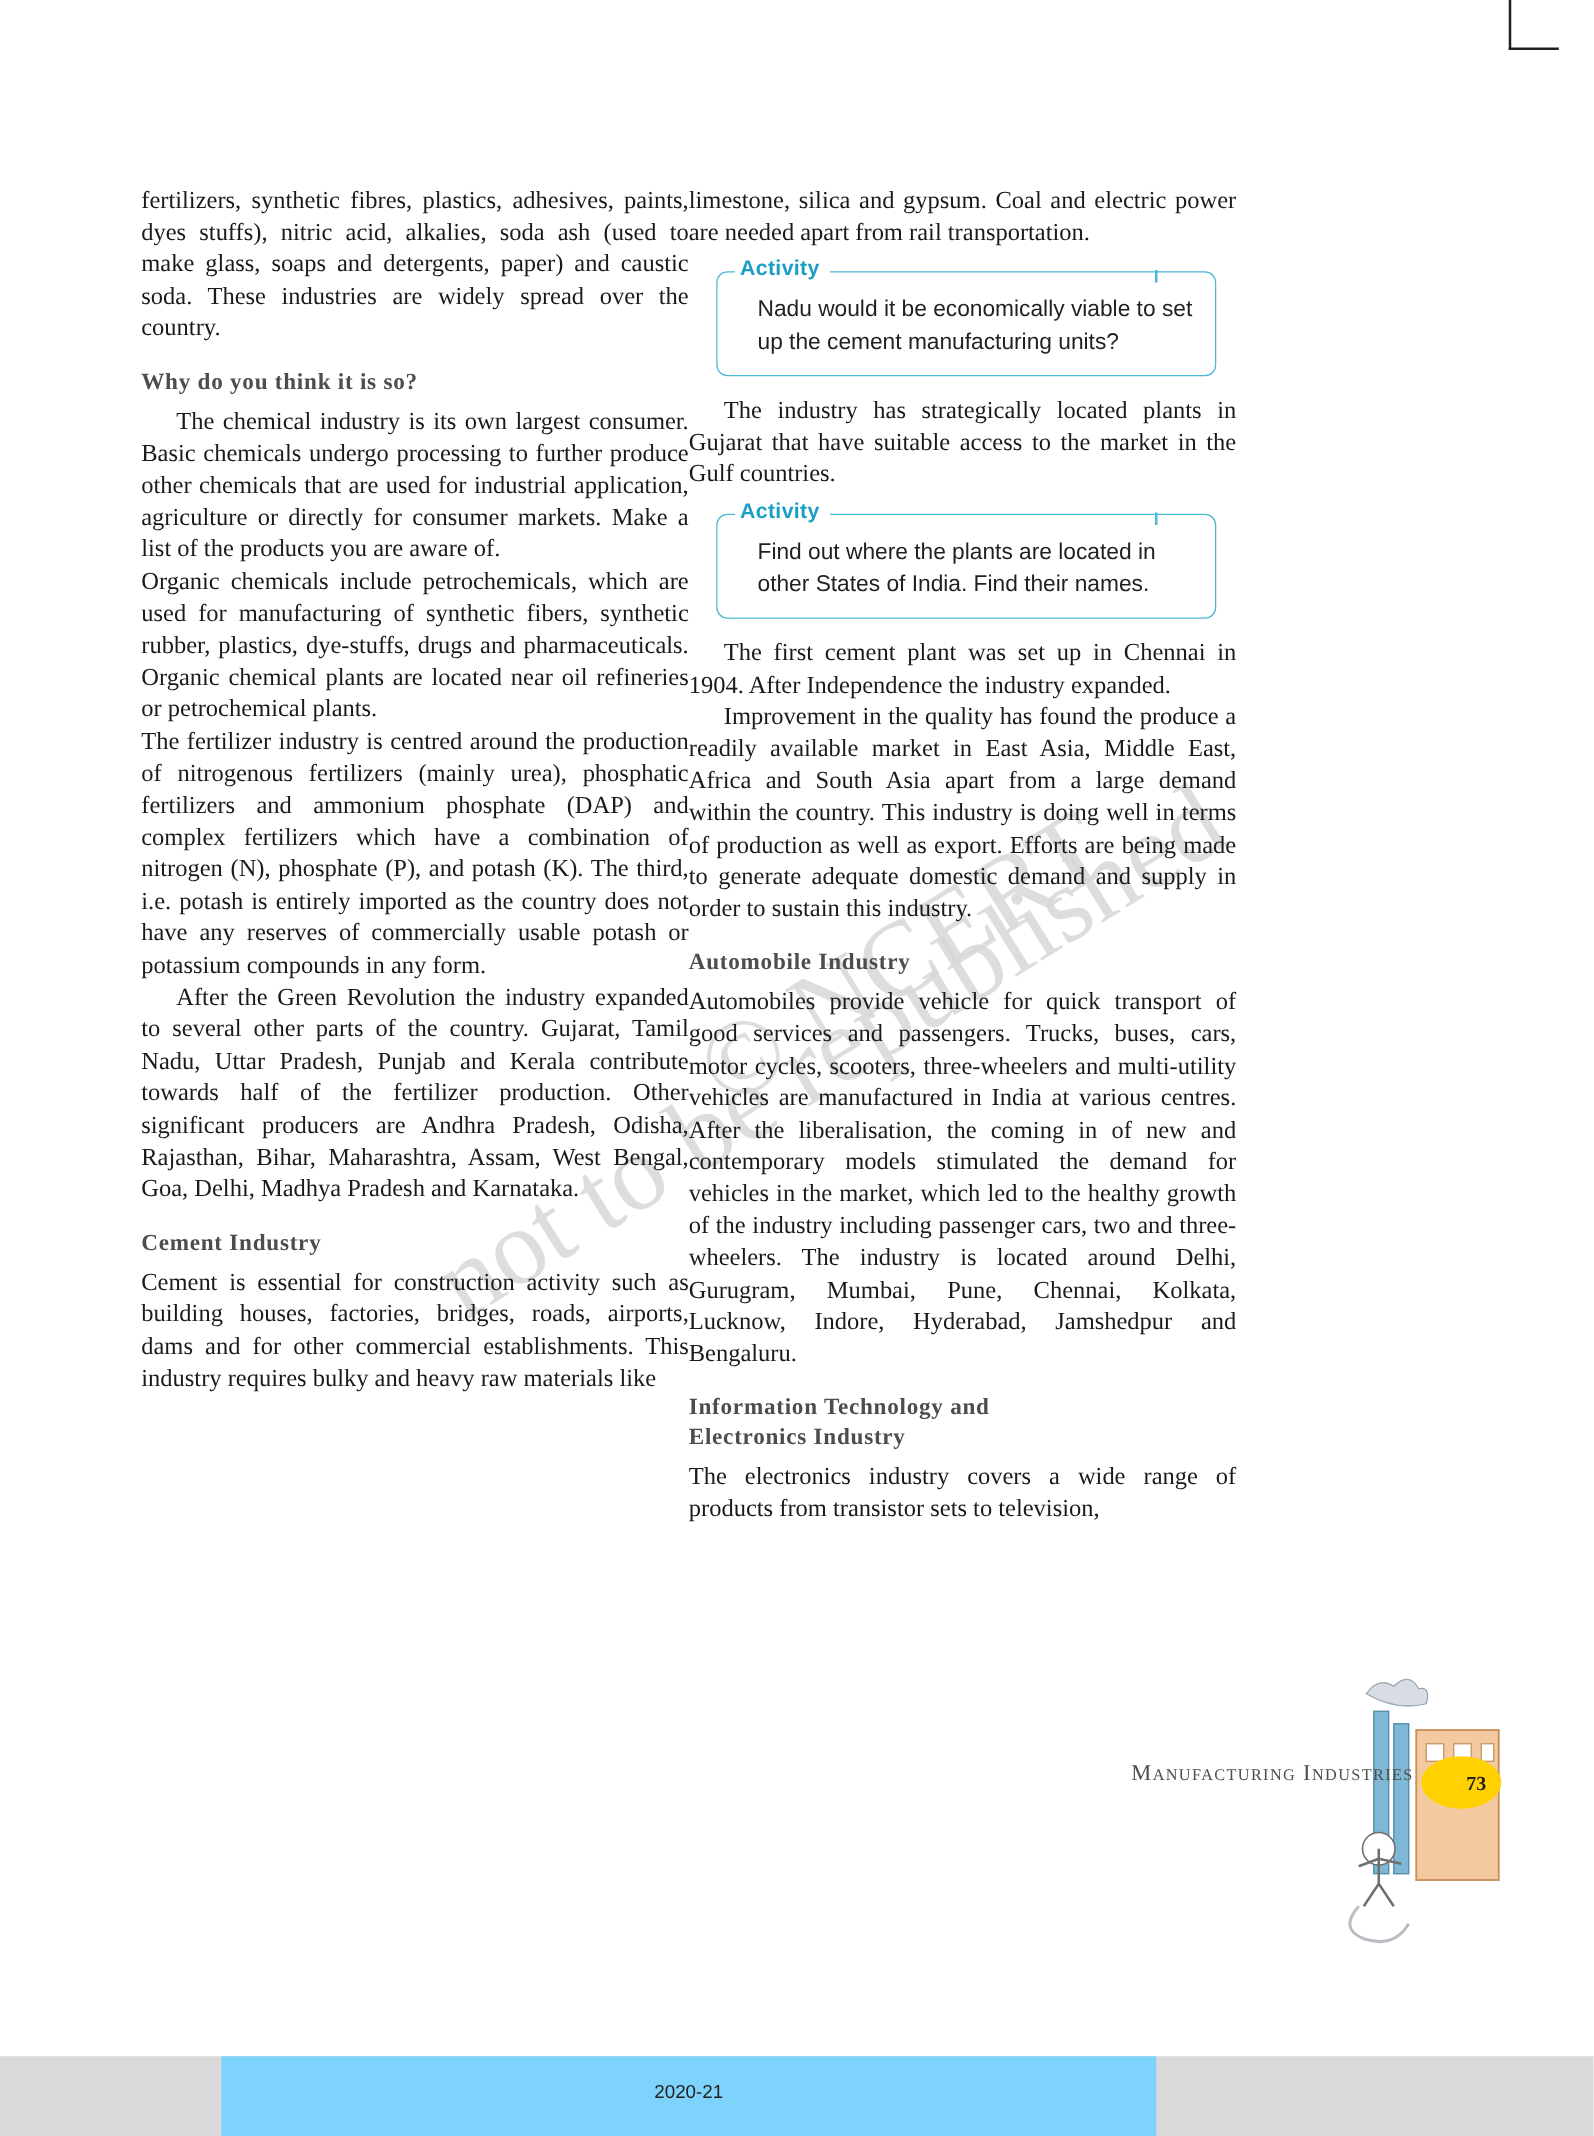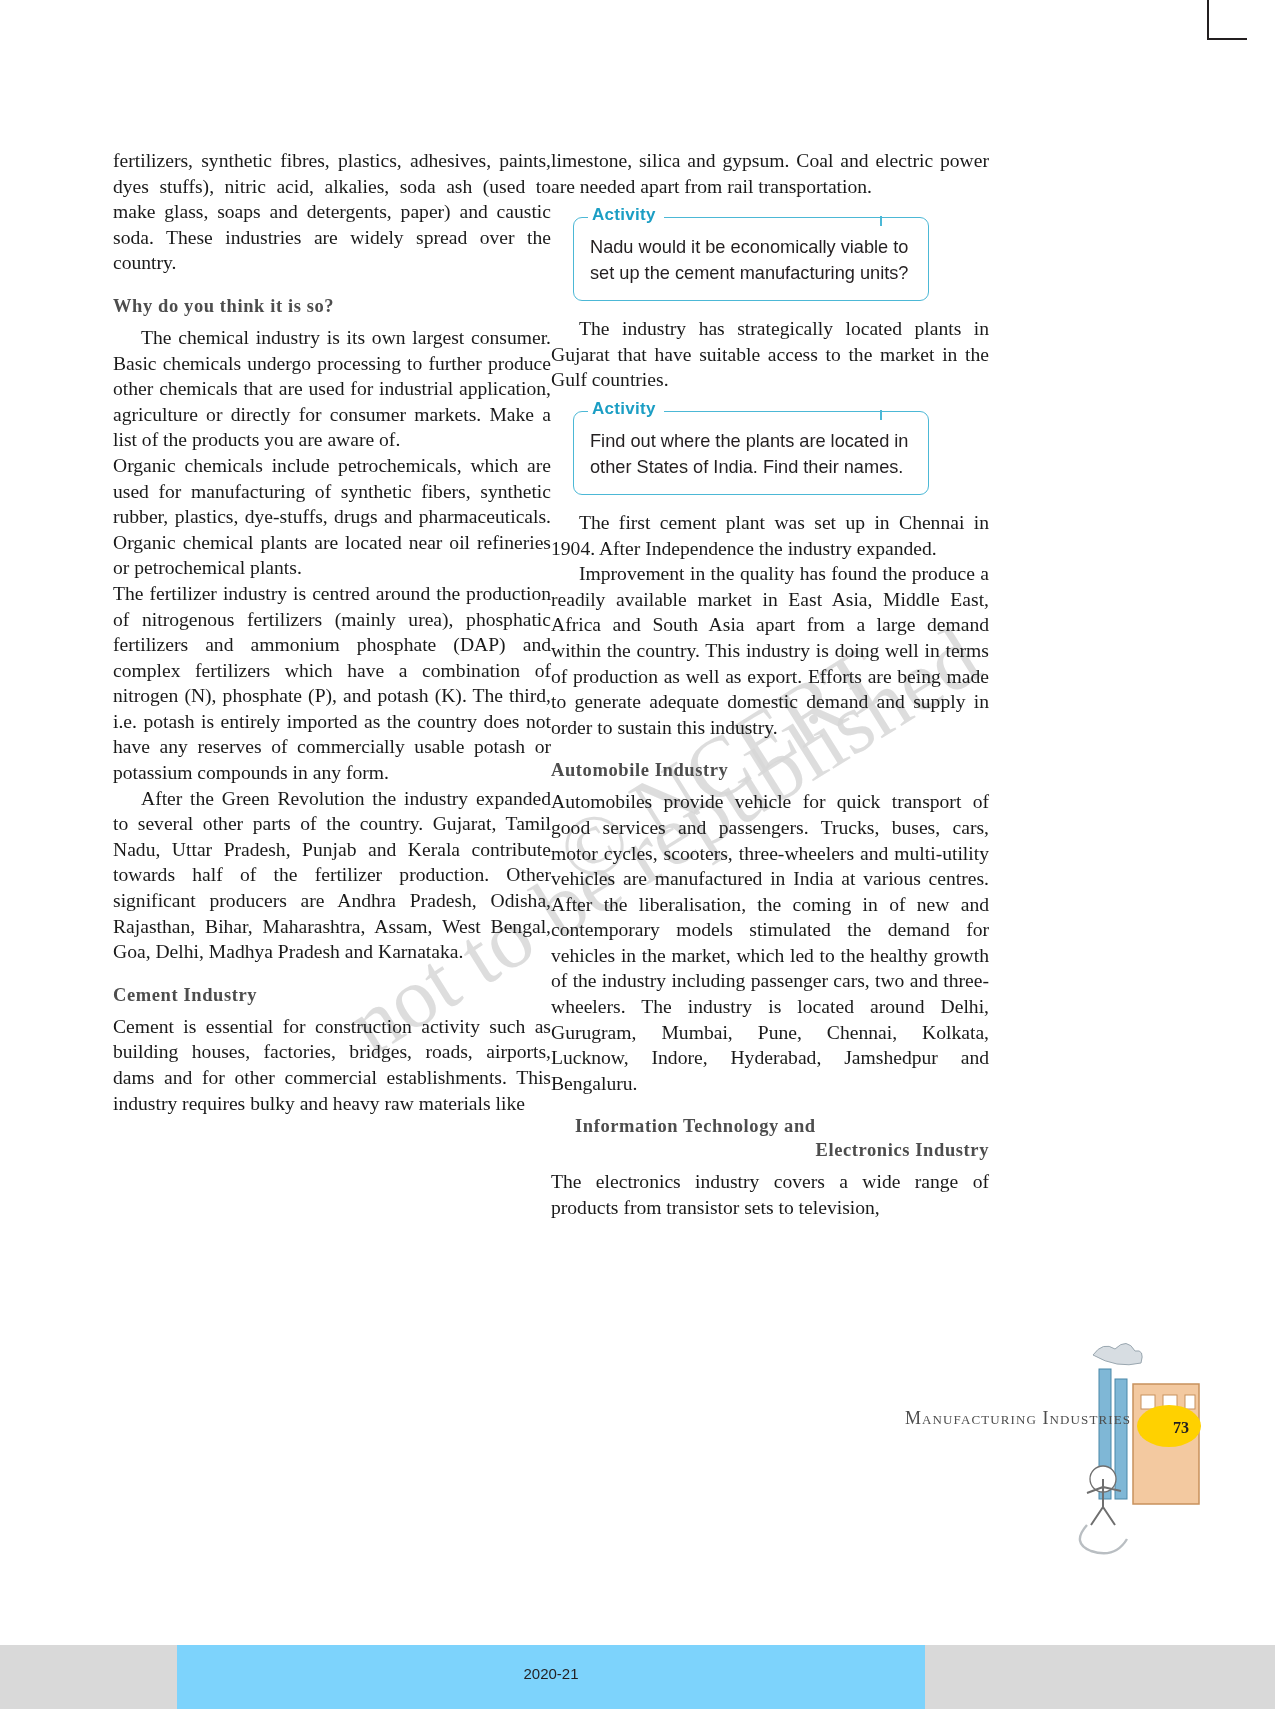--- a/index.html
+++ b/index.html
@@ -96,24 +96,24 @@
     margin-bottom: 7px !important;
   }
   .gap-top {
     margin-top: 15px !important;
   }
 
   
   .activity {
     position: relative;
     margin: 18px 0 14px 22px;
-    width: 356px;
+    width: 400px;
     border: 1.6px solid #4cb8d6;
     border-radius: 9px;
-    padding: 16px 16px 14px 16px;
+    padding: 16px 16px 14px 32px;
     box-sizing: border-box;
     background: #ffffff;
   }
   .activity-label {
     position: absolute;
     top: -13px;
     left: 14px;
     background: #ffffff;
     padding: 0 8px 0 4px;
     color: #1b9ec4;
@@ -250,22 +250,22 @@
         <span class="activity-notch"></span>
         <p class="activity-text">Find out where the plants are located in other States of India. Find their names.</p>
       </div>
 
       <p class="body-text indent gap-top">The first cement plant was set up in Chennai in 1904. After Independence the industry expanded.</p>
       <p class="body-text indent">Improvement in the quality has found the produce a readily available market in East Asia, Middle East, Africa and South Asia apart from a large demand within the country. This industry is doing well in terms of production as well as export. Efforts are being made to generate adequate domestic demand and supply in order to sustain this industry.</p>
 
       <div class="heading">Automobile Industry</div>
       <p class="body-text">Automobiles provide vehicle for quick transport of good services and passengers. Trucks, buses, cars, motor cycles, scooters, three-wheelers and multi-utility vehicles are manufactured in India at various centres. After the liberalisation, the coming in of new and contemporary models stimulated the demand for vehicles in the market, which led to the healthy growth of the industry including passenger cars, two and three-wheelers. The industry is located around Delhi, Gurugram, Mumbai, Pune, Chennai, Kolkata, Lucknow, Indore, Hyderabad, Jamshedpur and Bengaluru.</p>
 
-      <div class="heading" style="margin-bottom:0 !important;margin-left:24px;">Information Technology and</div>
-      <div class="heading" style="margin-top:0 !important;text-align:right;">Electronics Industry</div>
+      <div class="heading" style="margin-bottom:0 !important;">Information Technology and</div>
+      <div class="heading" style="margin-top:0 !important;">Electronics Industry</div>
       <p class="body-text">The electronics industry covers a wide range of products from transistor sets to television,</p>
     </div>
   </div>
 
   <svg class="illus" viewBox="0 0 190 230">
     <rect x="70" y="55" width="66" height="120" fill="#f3c9a0" stroke="#c8915c" stroke-width="1.5"></rect>
     <rect x="78" y="66" width="14" height="14" fill="#ffffff" stroke="#c8915c"></rect>
     <rect x="100" y="66" width="14" height="14" fill="#ffffff" stroke="#c8915c"></rect>
     <rect x="122" y="66" width="10" height="14" fill="#ffffff" stroke="#c8915c"></rect>
     <rect x="78" y="92" width="14" height="14" fill="#ffffff" stroke="#c8915c"></rect>

